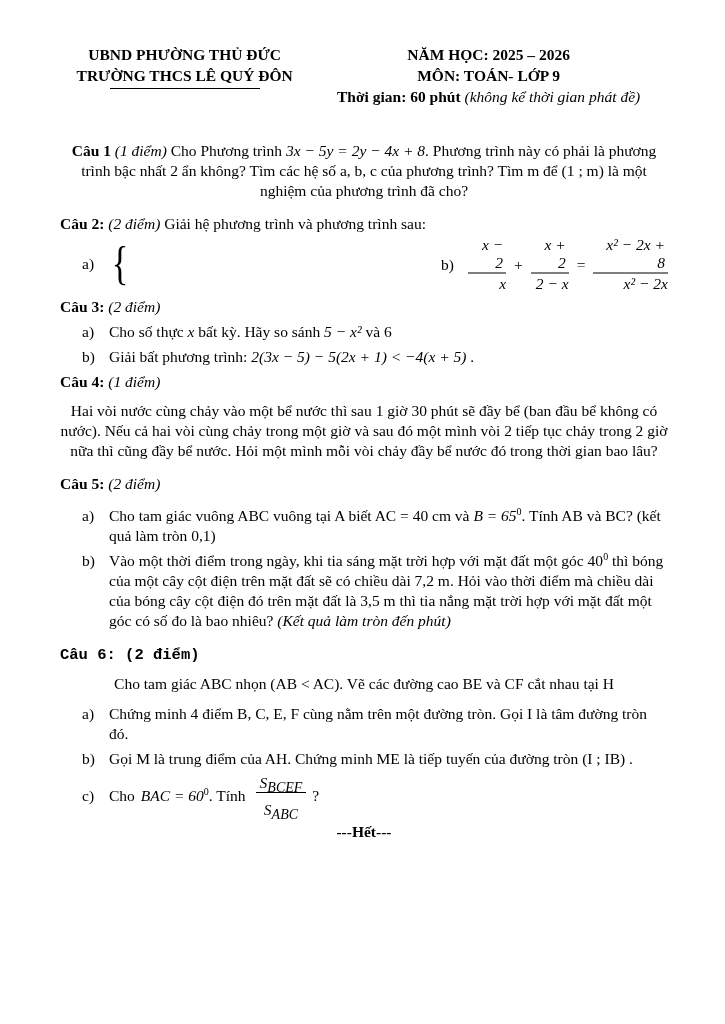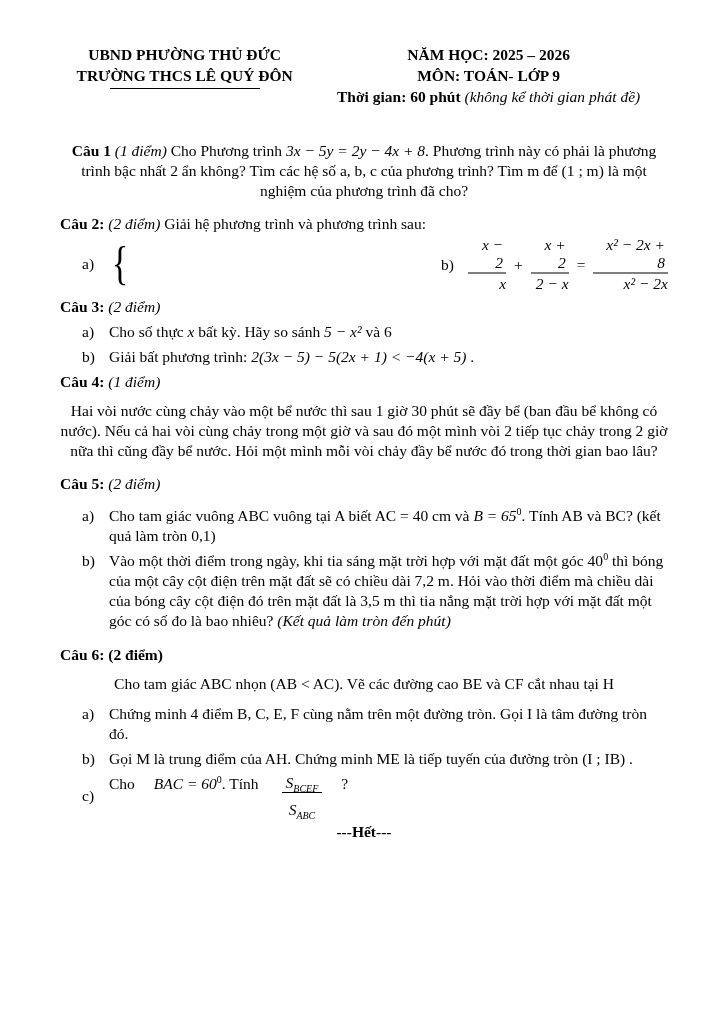--- a/index.html
+++ b/index.html
@@ -11,21 +11,21 @@
     color:#000;
     padding:44px 57px 0 60px;
     font-family:"Liberation Serif","DejaVu Serif",serif;
     font-size:15.5px;line-height:20px;
     overflow:hidden;
   }
   .b{font-weight:bold;}
   .i{font-style:italic;}
   .m{font-style:italic;}
   sup{font-size:10px;line-height:0;vertical-align:super;}
-  sub{font-size:10px;line-height:0;vertical-align:sub;font-style:italic;}
+  sub{font-size:14px;line-height:0;vertical-align:sub;font-style:italic;}
 
   
   .header{display:flex;margin-bottom:34px;line-height:21px;}
   .header-left{width:41%;text-align:center;font-weight:bold;}
   .header-right{flex:1;text-align:center;font-weight:bold;}
   .school-underline{width:150px;border-top:1.5px solid #000;margin:2px auto 0;}
   .time-note{font-weight:normal;font-style:italic;text-align:center;}
 
   
   p{margin:0;}
@@ -45,21 +45,21 @@
   .bgroup{position:absolute;left:359px;top:50%;transform:translateY(-50%);display:inline-flex;align-items:center;}
   .bgroup .lbl{width:27px;flex:none;}
   .mathline{display:inline-flex;align-items:center;gap:7px;font-style:italic;}
   .frac{display:inline-flex;flex-direction:column;text-align:right;line-height:18px;}
   .frac .num{border-bottom:1.2px solid #000;padding:0 3px 1px;}
   .frac .den{padding-top:1px;}
 
   
   .crow{display:flex;margin-left:22px;margin-top:3px;margin-bottom:4px;align-items:center;min-height:44px;}
   .crow .lbl{width:27px;flex:none;}
-  .crow .ctxt{display:inline-flex;align-items:flex-start;gap:19px;}
+  .crow .ctxt{display:inline-flex;align-items:center;gap:6px;}
   .sfrac{display:inline-flex;flex-direction:column;text-align:center;line-height:17px;font-style:italic;margin-left:4px;}
   .sfrac .num{border-bottom:1.2px solid #000;padding:0 4px 1px;}
   .sfrac .den{padding-top:8px;}
 
   .footer{text-align:center;font-weight:bold;margin-top:2px;}
 </style>
 </head>
 <body>
 
 <div class="page">
@@ -160,21 +160,21 @@
   </div>
   <div class="item">
     <span class="lbl">b)</span>
     <span class="txt">
       <span>Vào một thời điểm trong ngày, khi tia sáng mặt trời hợp với mặt đất một góc 40</span><sup>0</sup>
       <span>thì bóng của một cây cột điện trên mặt đất sẽ có chiều dài 7,2 m. Hỏi vào thời điểm mà chiều dài của bóng cây cột điện đó trên mặt đất là 3,5 m thì tia nắng mặt trời hợp với mặt đất một góc có số đo là bao nhiêu?</span>
       <span class="i">(Kết quả làm tròn đến phút)</span>
     </span>
   </div>
 
-  <p class="qh b" style="margin-top:14px;margin-bottom:9px;">Câu 6: (2 điểm)</p>
+  <p class="qh b" style="margin-top:14px;margin-bottom:9px;font-family:Liberation Mono, monospace;">Câu 6: (2 điểm)</p>
   <p class="para" style="margin-bottom:10px;">Cho tam giác ABC nhọn (AB &lt; AC). Vẽ các đường cao BE và CF cắt nhau tại H</p>
   <div class="item">
     <span class="lbl">a)</span>
     <span class="txt">Chứng minh 4 điểm B, C, E, F cùng nằm trên một đường tròn. Gọi I là tâm đường tròn đó.</span>
   </div>
   <div class="item">
     <span class="lbl">b)</span>
     <span class="txt">Gọi M là trung điểm của AH. Chứng minh ME là tiếp tuyến của đường tròn (I ; IB) .</span>
   </div>
   <div class="crow">

